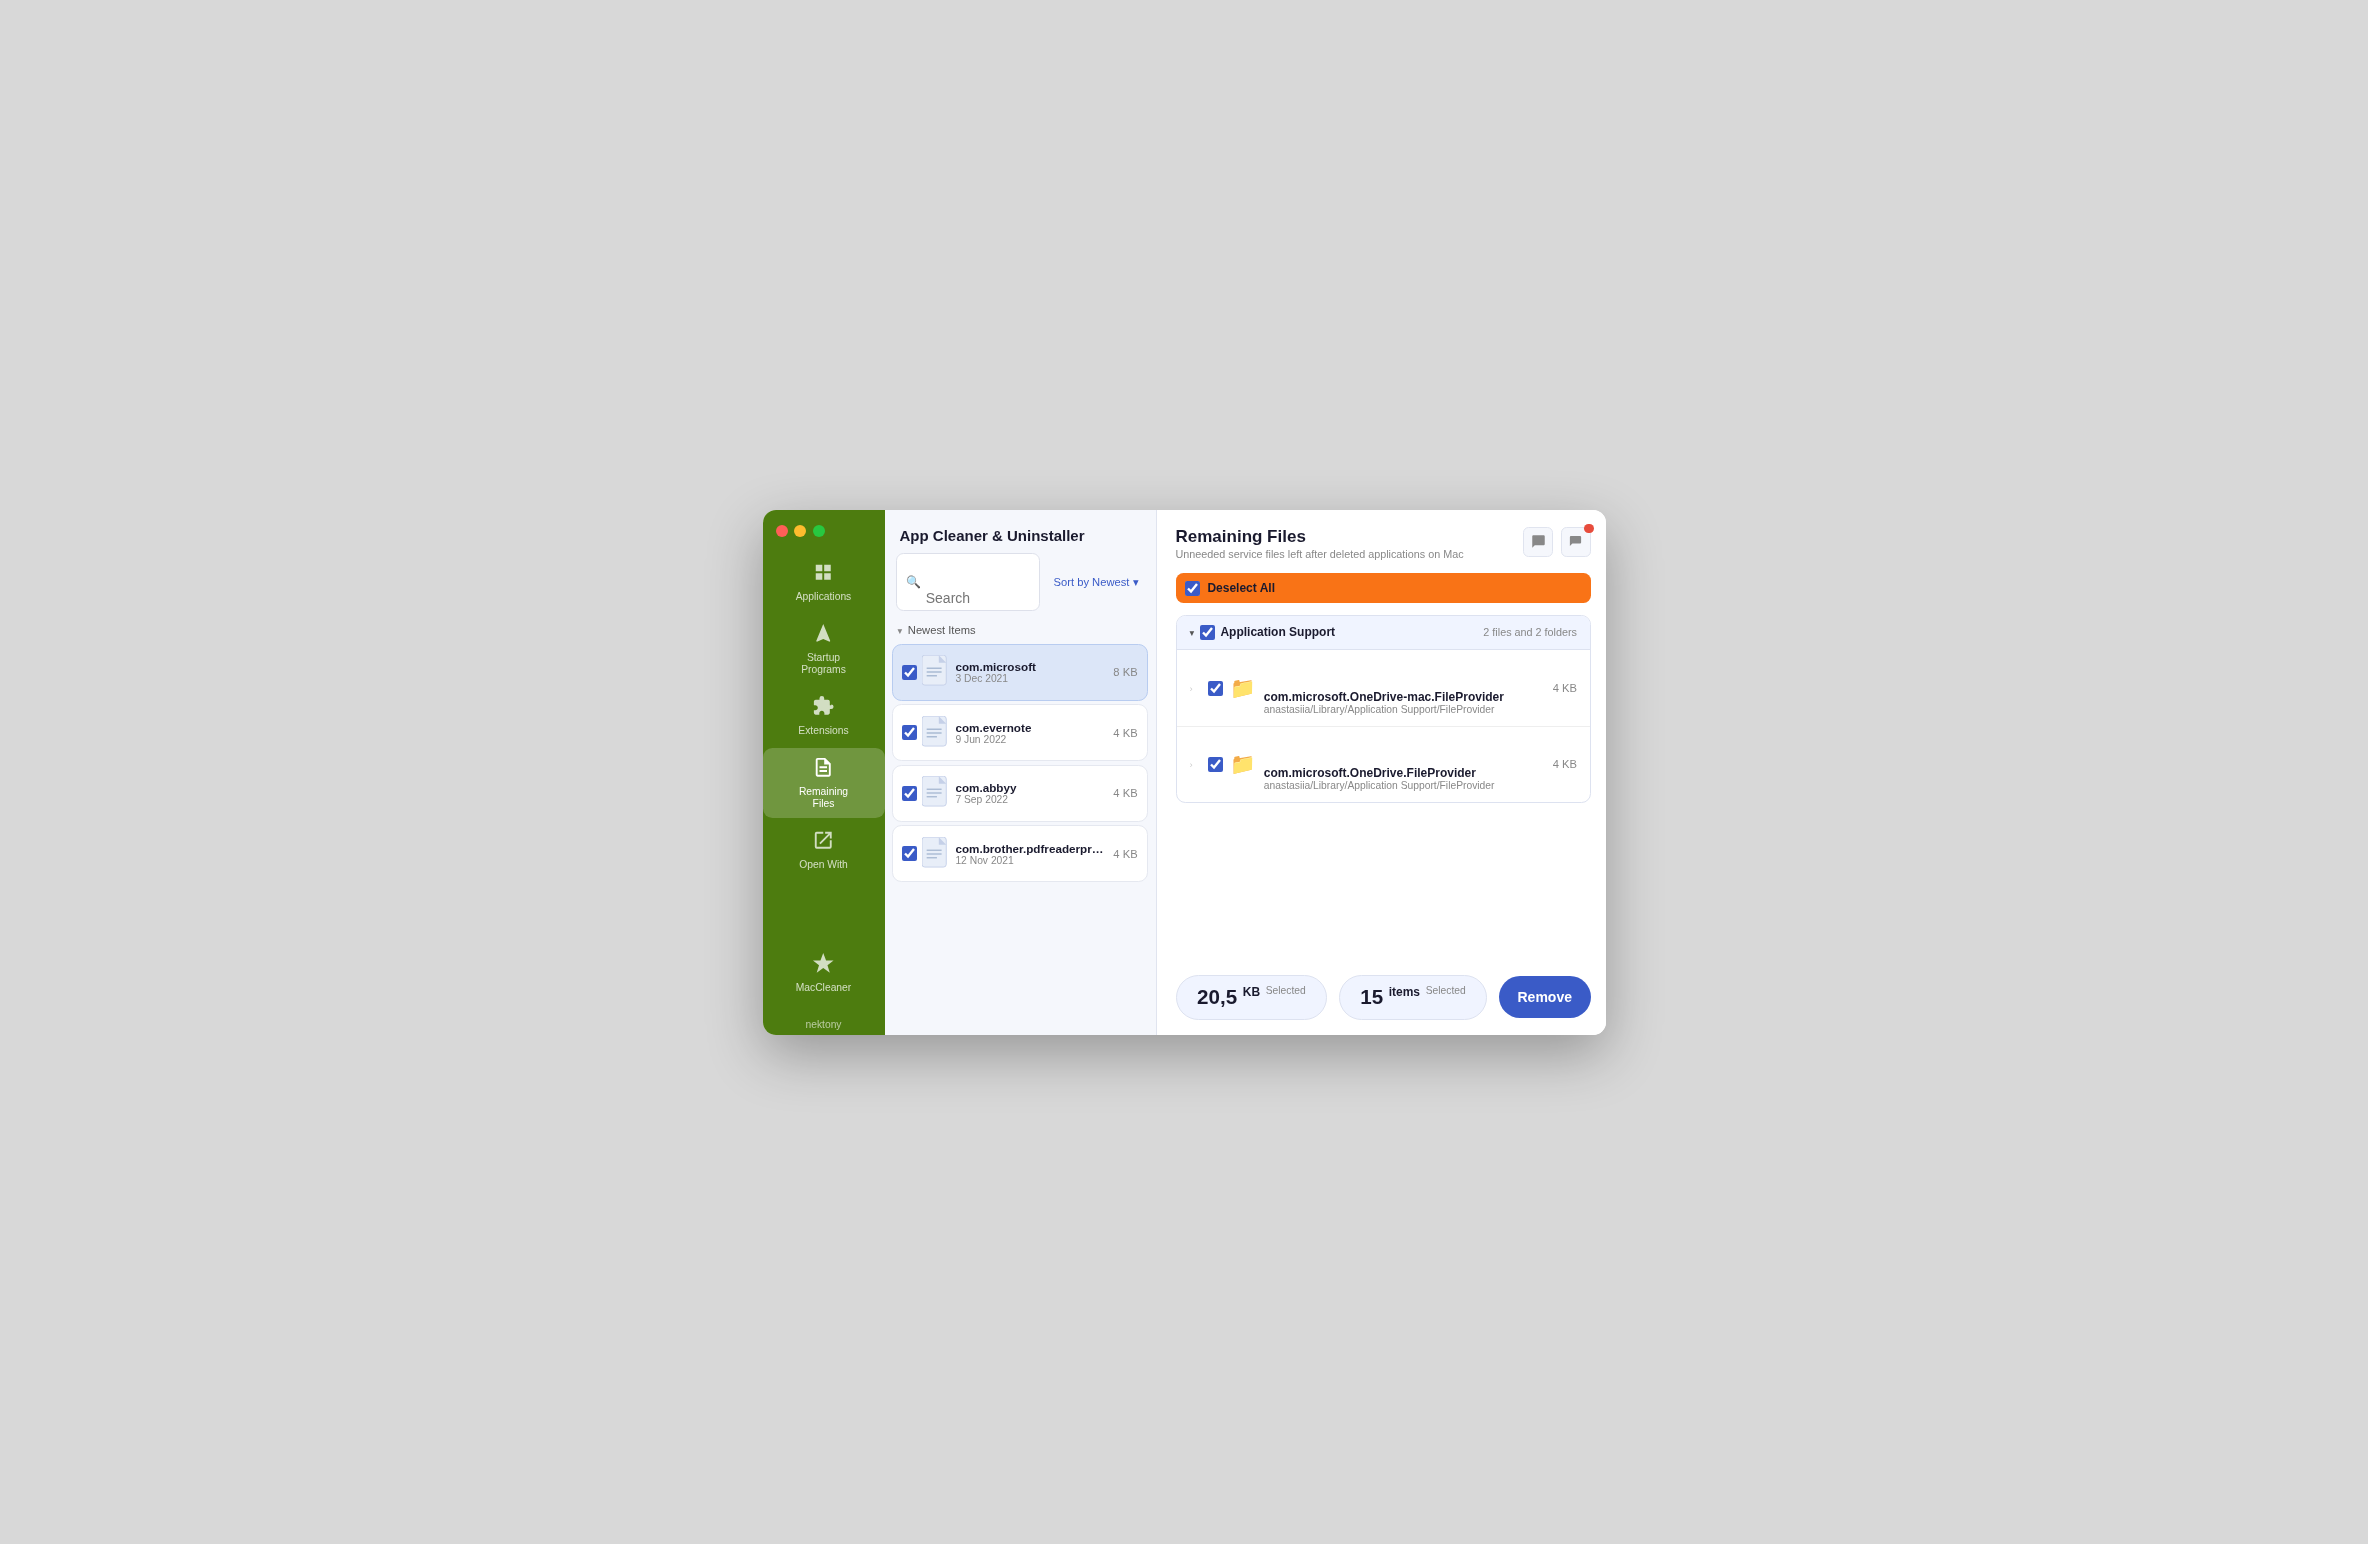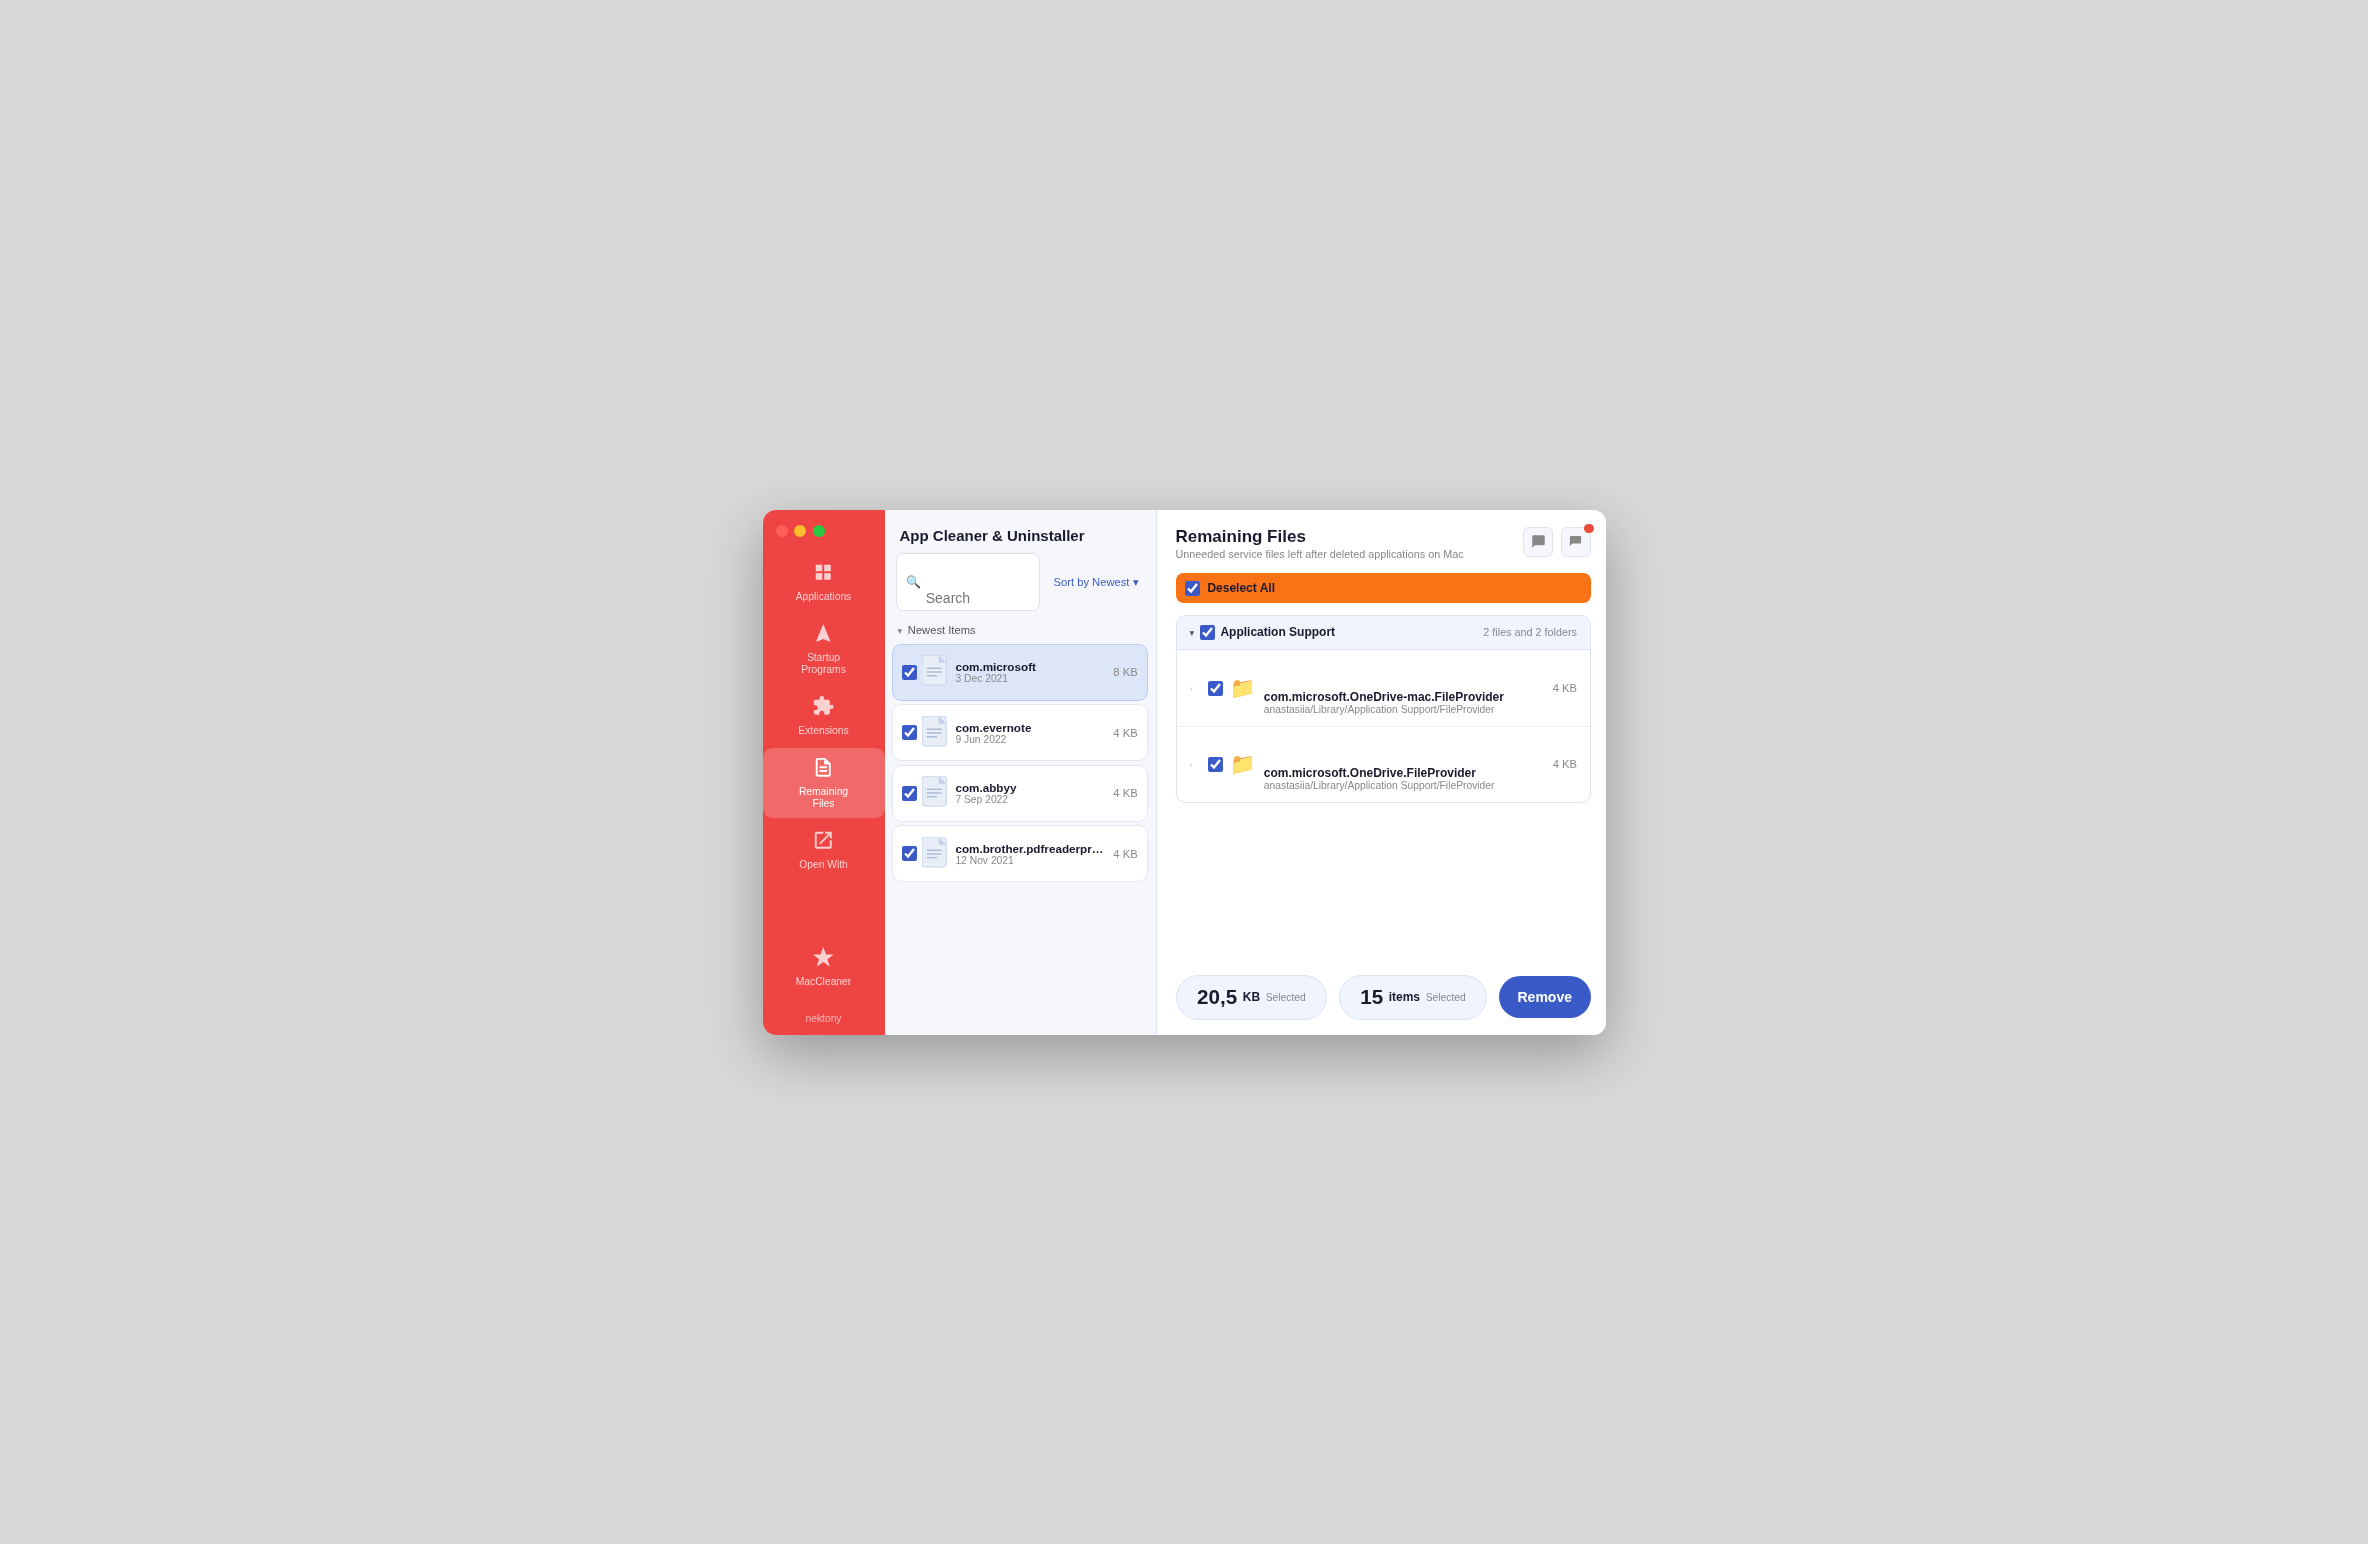--- a/index.html
+++ b/index.html
@@ -16,25 +16,25 @@
       height: 525px;
       background: #fff;
       border-radius: 13px;
       box-shadow: 0 19px 56px rgba(0,0,0,0.3);
       display: flex;
       overflow: hidden;
     }
     
     .sidebar {
       width: 122px;
-      background: #ef4444;
+      background: #4d7c0f;
       display: flex;
       flex-direction: column;
       align-items: center;
-      padding: 15px 0 11px;
+      padding: 15px 0 5px;
       flex-shrink: 0;
     }
     .traffic-lights {
       display: flex;
       gap: 6.6px;
       align-self: flex-start;
       padding-left: 13px;
       margin-bottom: 17px;
     }
     .traffic-light {
@@ -373,21 +373,21 @@
     
     .bottom-bar {
       display: flex;
       align-items: center;
       gap: 11.2px;
       margin-top: auto;
       padding-top: 15px;
     }
     .stat-pill {
       display: flex;
-      align-items: center;
+      align-items: flex-start;
       gap: 5.6px;
       background: #f0f4ff;
       border: 0.9px solid #dde2f0;
       border-radius: 47px;
       padding: 9.4px 20.6px;
     }
     .stat-number {
       font-size: 20.6px;
       font-weight: 700;
       color: #1a1a2e;

